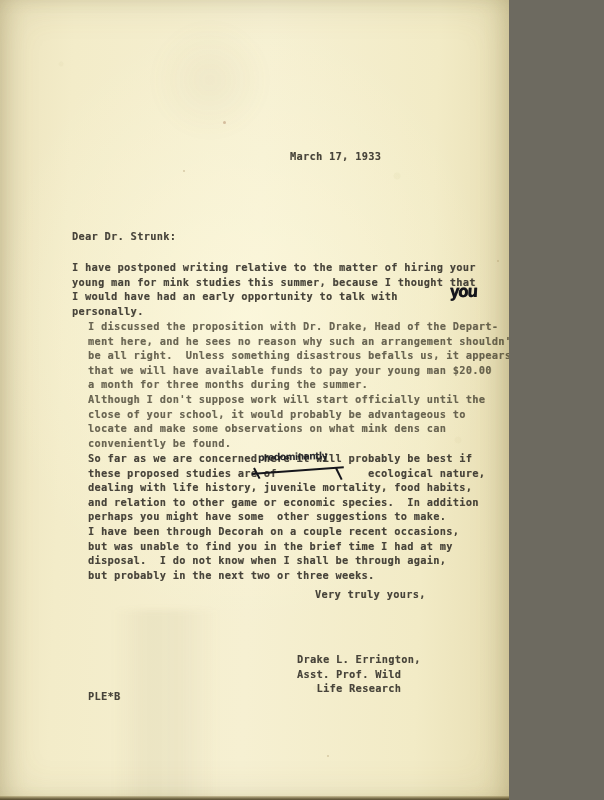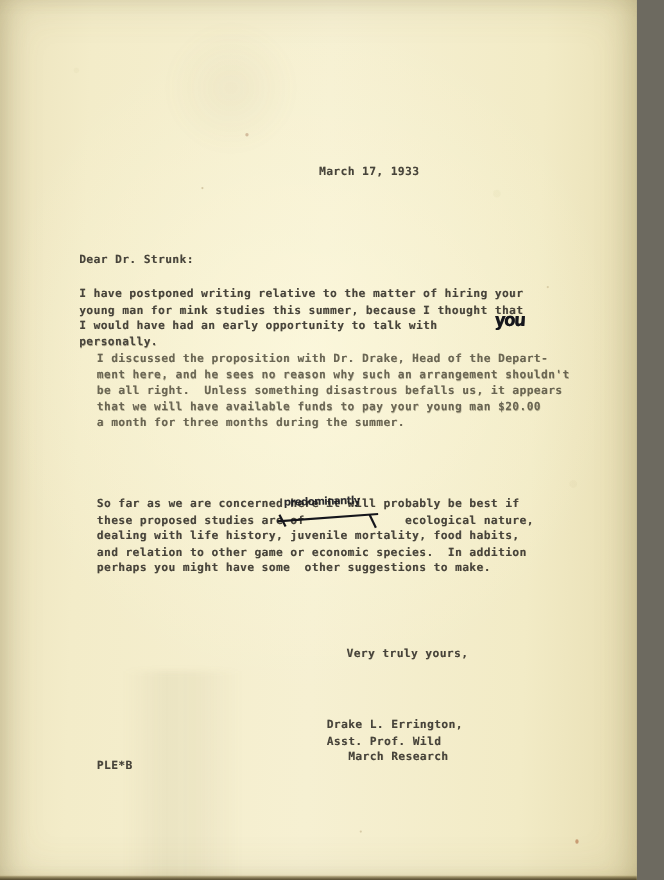--- a/index.html
+++ b/index.html
@@ -3,21 +3,21 @@
 <meta charset="utf-8">
 <title>Scanned Letter</title>
 <style>
   html, body {
     margin: 0;
     padding: 0;
     background: #6d6a60;
   }
   .page {
     position: relative;
-    width: 579px;
+    width: 509px;
     height: 800px;
     overflow: hidden;
     background:
       radial-gradient(ellipse 70% 55% at 48% 40%, rgba(255,252,226,0.55) 0%, rgba(255,252,226,0) 70%),
       linear-gradient(92deg, #ece3bd 0%, #f3ecc9 14%, #f6f0d2 50%, #f2ebc6 82%, #e7ddb2 100%);
     font-family: "DejaVu Sans Mono", "Liberation Mono", monospace;
     -webkit-font-smoothing: none;
   }
   
   .grain {
@@ -184,35 +184,43 @@
 young man for mink studies this summer, because I thought that
 I would have had an early opportunity to talk with
 personally.</div>
 
   <div class="tw lighter" id="para-2">I discussed the proposition with Dr. Drake, Head of the Depart-
 ment here, and he sees no reason why such an arrangement shouldn't
 be all right.  Unless something disastrous befalls us, it appears
 that we will have available funds to pay your young man $20.00
 a month for three months during the summer.</div>
 
+  <div class="tw lighter" id="para-3">Although I don't suppose work will start officially until the
+close of your school, it would probably be advantageous to
+locate and make some observations on what mink dens can
+conveniently be found.</div>
 
   <div class="tw" id="para-4">So far as we are concerned here it will probably be best if
 these proposed studies are of              ecological nature,
 dealing with life history, juvenile mortality, food habits,
 and relation to other game or economic species.  In addition
 perhaps you might have some  other suggestions to make.</div>
 
+  <div class="tw" id="para-5">I have been through Decorah on a couple recent occasions,
+but was unable to find you in the brief time I had at my
+disposal.  I do not know when I shall be through again,
+but probably in the next two or three weeks.</div>
 
   <div class="tw" id="closing">Very truly yours,</div>
 
   <div class="tw" id="initials">PLE*B</div>
 
   <div class="tw" id="signature"><span>Drake L. Errington,</span>
 <span>Asst. Prof. Wild</span>
-<span>   March Research</span></div>
+<span>   Life Research</span></div>
 
   <div class="ink" id="hand-you">you</div>
 
   <div class="ink" id="hand-insert">predominantly</div>
 
   <div id="strike-wrap">
     <div class="slash"></div>
     <div class="slash2"></div>
     <div class="slash3"></div>
   </div>

